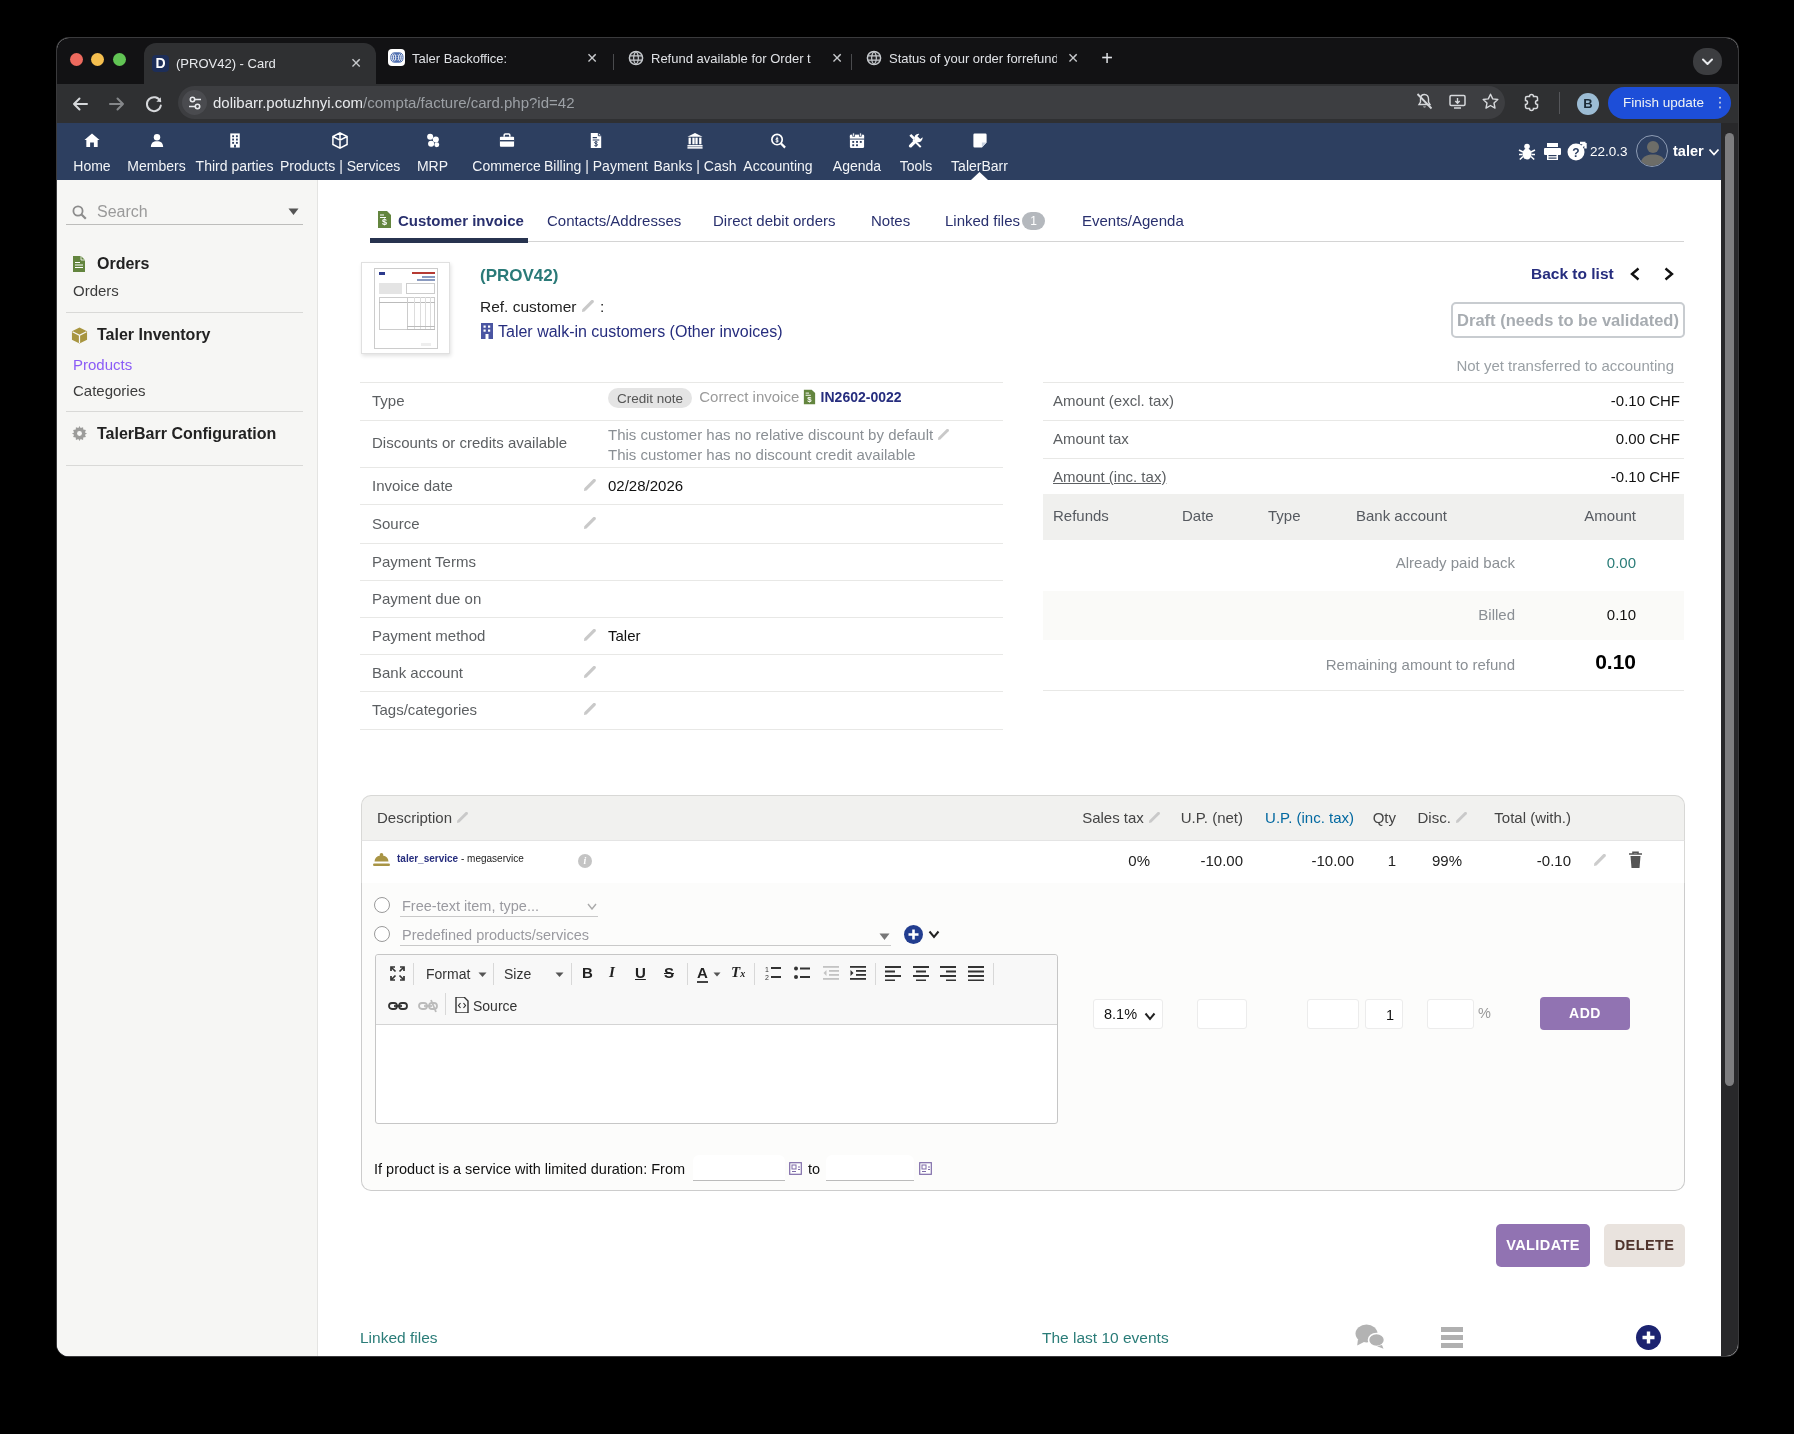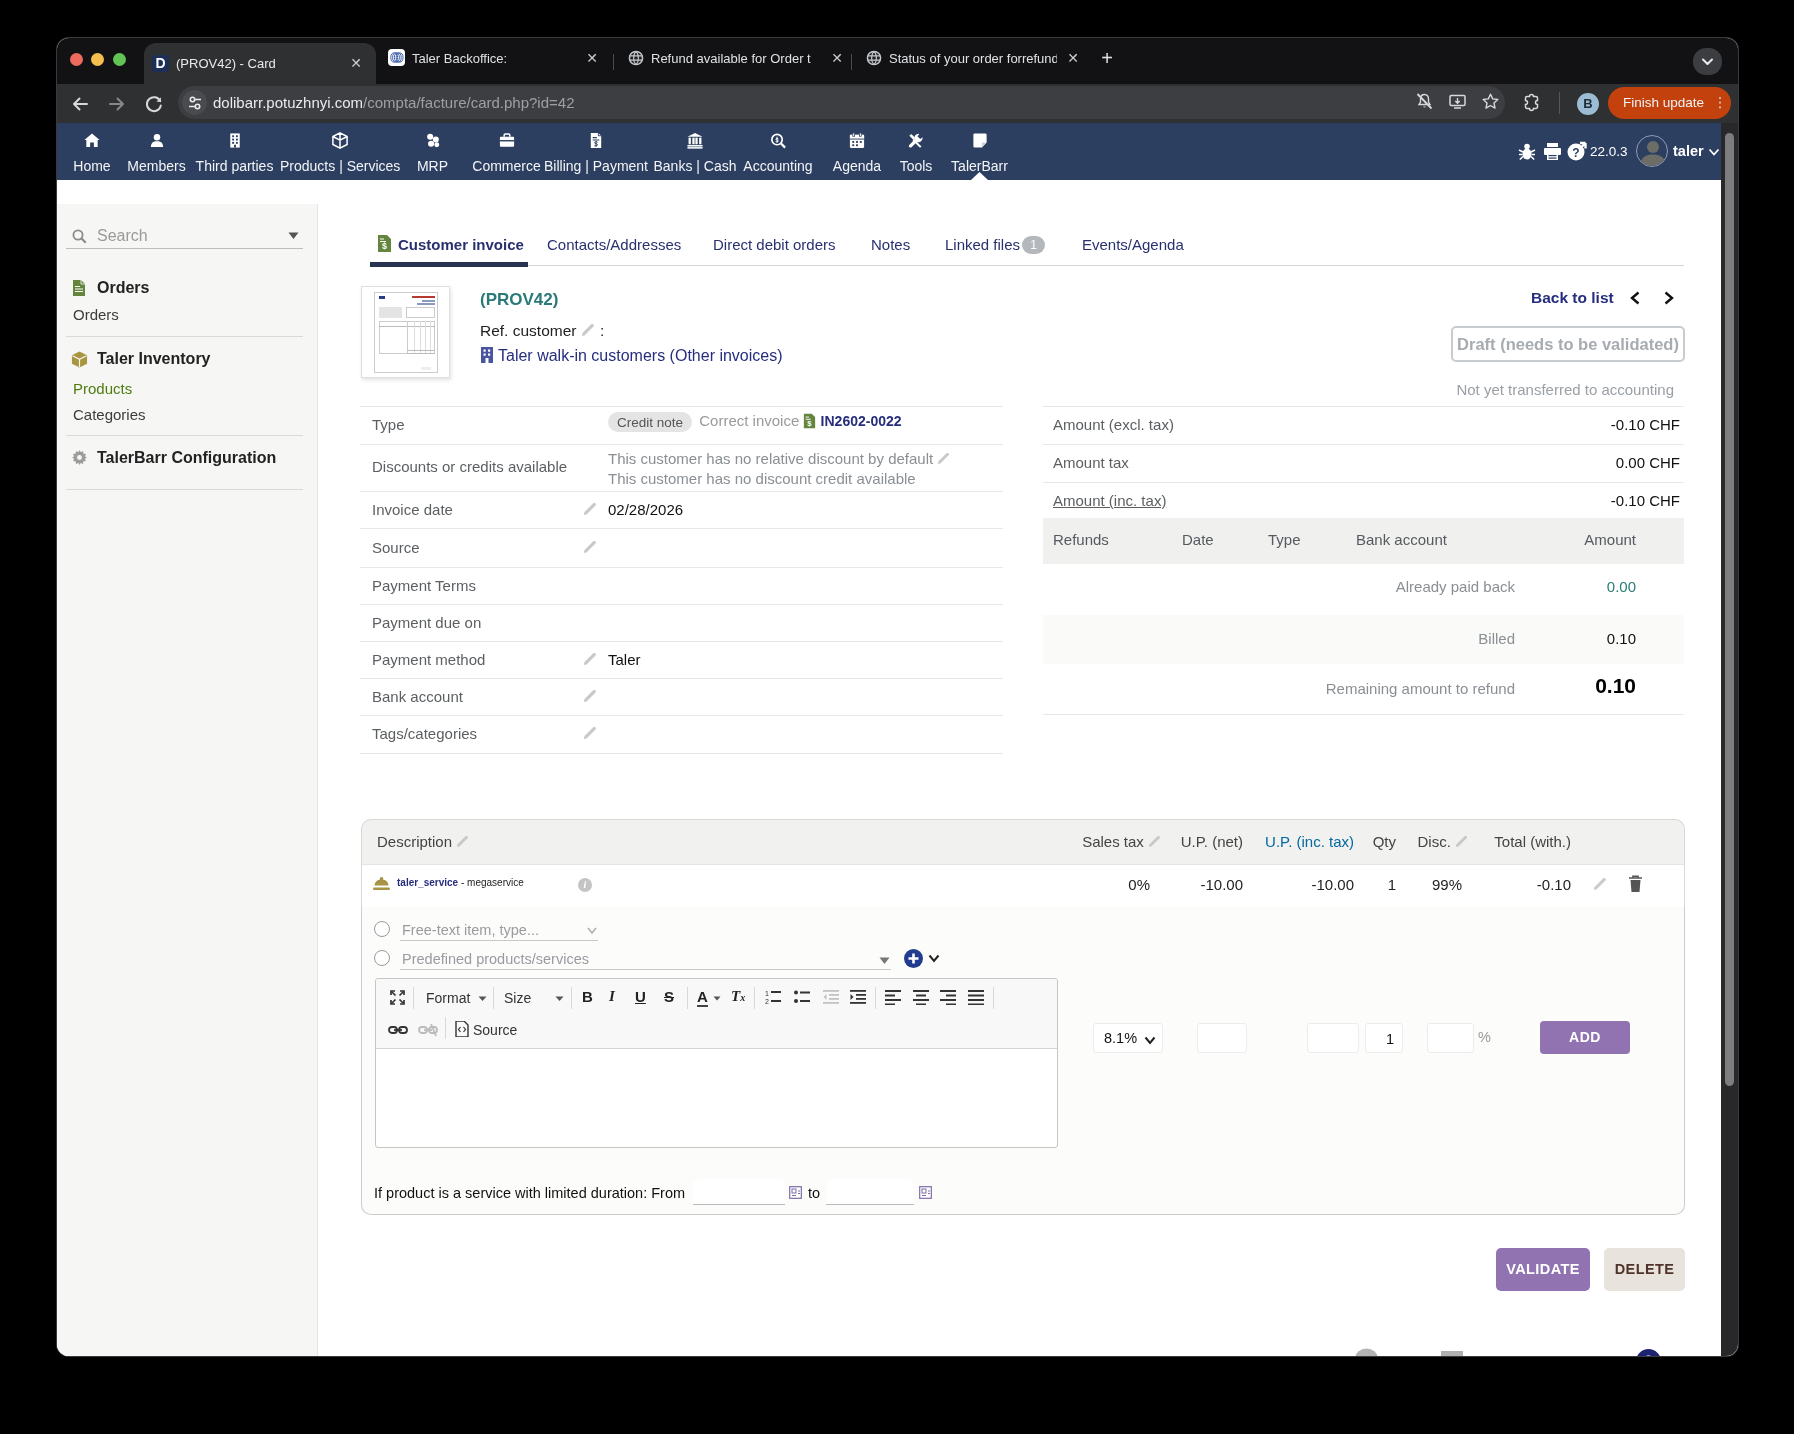--- a/index.html
+++ b/index.html
@@ -18,21 +18,21 @@
 .tabx { position:absolute; top:12px; width:16px; height:16px; color:#c8cacd; font-size:14px; line-height:16px; text-align:center; }
 .tabsep { position:absolute; top:16px; width:1px; height:16px; background:#4a4b4e; }
 #toolbar { position:absolute; left:0; top:46px; width:100%; height:39px; background:#2f3032; }
 #urlpill { position:absolute; left:121px; top:2px; width:1327px; height:33px; background:#3d3e41; border-radius:17px; }
 
 #dolinav { position:absolute; left:0; top:85px; width:100%; height:57px; background:#2d3f60; }
 .navitem { position:absolute; top:0; height:57px; color:#f2f4f7; text-align:center; }
 .navlabel { position:absolute; bottom:6px; width:100%; font-size:14px; white-space:nowrap; }
 .navico { position:absolute; top:9px; left:50%; transform:translateX(-50%); width:17px; height:17px; }
 
-#pagebody { position:absolute; left:0; top:142px; width:100%; height:1176px; background:#fff;margin-top:24px; }
+#pagebody { position:absolute; left:0; top:142px; width:100%; height:1176px; background:#fff; }
 #sidebar { position:absolute; left:0; top:0; width:261px; height:100%; background:#f6f6f4; border-right:1px solid #e4e4e2; }
 #scrollbar { position:absolute; right:0; top:85px; width:17px; height:1233px; background:#28282a; }
 #scrollthumb { position:absolute; left:4px; top:10px; width:9px; height:953px; background:#7d7d7f; border-radius:5px; }
 .sep { position:absolute; height:1px; background:#d9d9d7; }
 .hline { position:absolute; height:1px; background:#e8e8e6; }
 .navy { color:#262d7e; }
 .teal { color:#2a7c78; }
 .gray { color:#8a8f94; }
 .lbl { color:#5c5f62; }
 #main { position:absolute; left:0; top:0; width:100%; height:100%; }
@@ -133,21 +133,21 @@
       <svg class="abs" style="left:1303px; top:6px;" width="19" height="19" viewBox="0 0 19 19">
         <path d="M9.5 2.2 L11.7 6.9 L16.8 7.5 L13 11 L14 16.1 L9.5 13.5 L5 16.1 L6 11 L2.2 7.5 L7.3 6.9 Z" fill="none" stroke="#d6d8db" stroke-width="1.4" stroke-linejoin="round"></path>
       </svg>
     </div>
 
     <svg class="abs" style="left:1464px; top:9px;" width="21" height="21" viewBox="0 0 21 21">
       <path d="M8.5 3.5 a2 2 0 0 1 4 0 l2.5 0 a1.5 1.5 0 0 1 1.5 1.5 l0 2.5 a2 2 0 0 0 0 4 l0 2.5 a1.5 1.5 0 0 1 -1.5 1.5 l-2.5 0 a2 2 0 0 1 -4 0 l-2.5 0 a1.5 1.5 0 0 1 -1.5 -1.5 l0 -2.5 a2 2 0 0 0 0 -4 l0 -2.5 a1.5 1.5 0 0 1 1.5 -1.5 Z" fill="none" stroke="#d6d8db" stroke-width="1.5"></path>
     </svg>
     <div class="abs" style="left:1502px; top:8px; width:1px; height:22px; background:#55565a;"></div>
     <div class="abs" style="left:1520px; top:9px; width:22px; height:22px; border-radius:50%; background:#9cbcd4; color:#1d2c38; font-size:13px; font-weight:bold; text-align:center; line-height:22px;">B</div>
-    <div class="abs" style="left:1551px; top:3px; width:123px; height:32px; background:#c2410c; border-radius:16px; color:#f1f3f4; font-size:13.5px;">
+    <div class="abs" style="left:1551px; top:3px; width:123px; height:32px; background:#1d4ed8; border-radius:16px; color:#f1f3f4; font-size:13.5px;">
       <span class="abs" style="left:15px; top:8px;">Finish update</span>
       <span class="abs" style="left:105px; top:7px; font-size:14px; color:#dfe1e5; letter-spacing:0;">⋮</span>
     </div>
   </div>
 
   <div id="dolinav">
     <div class="navitem" style="left:10px; width:50px;">
       <svg class="navico" viewBox="0 0 18 18">
           <path d="M9 1.5 L17 8.5 L15 8.5 L15 16 L11 16 L11 11 L7 11 L7 16 L3 16 L3 8.5 L1 8.5 Z" fill="#fff"></path>
         </svg>
@@ -323,21 +323,21 @@
           </g>
         </svg>
       <div class="abs" style="left:40px; top:75px; font-size:16px; font-weight:bold; color:#222;">Orders</div>
       <div class="abs" style="left:16px; top:102px; font-size:15px; color:#3c3c3c;">Orders</div>
       <div class="sep" style="left:9px; top:132px; width:237px;"></div>
       <svg class="abs" style="left:14px; top:147px;" width="17" height="17" viewBox="0 0 18 18">
           <path d="M9 0.5 L17 4.6 L17 13.4 L9 17.5 L1 13.4 L1 4.6 Z" fill="#a8953f"></path>
           <path d="M1.6 5 L9 8.8 L16.4 5 M9 8.8 L9 17" stroke="#f6f6f4" stroke-width="1.3" fill="none"></path>
         </svg>
       <div class="abs" style="left:40px; top:146px; font-size:16px; font-weight:bold; color:#222;">Taler Inventory</div>
-      <div class="abs" style="left:16px; top:176px; font-size:15px; color:#4d7c0f;">Products</div>
+      <div class="abs" style="left:16px; top:176px; font-size:15px; color:#8b5cf6;">Products</div>
       <div class="abs" style="left:16px; top:202px; font-size:15px; color:#3c3c3c;">Categories</div>
       <div class="sep" style="left:9px; top:231px; width:237px;"></div>
       <svg class="abs" style="left:15px; top:246px;" width="15" height="15" viewBox="0 0 16 16">
           <path d="M8 0 L9.2 2.2 L11.8 1.2 L12 3.8 L14.8 4.2 L13.8 6.8 L16 8 L13.8 9.2 L14.8 11.8 L12 12.2 L11.8 14.8 L9.2 13.8 L8 16 L6.8 13.8 L4.2 14.8 L4 12.2 L1.2 11.8 L2.2 9.2 L0 8 L2.2 6.8 L1.2 4.2 L4 3.8 L4.2 1.2 L6.8 2.2 Z" fill="#9c9c9a"></path>
           <circle cx="8" cy="8" r="2.6" fill="#f6f6f4"></circle>
         </svg>
       <div class="abs" style="left:40px; top:245px; font-size:16px; font-weight:bold; color:#222;">TalerBarr Configuration</div>
       <div class="sep" style="left:9px; top:285px; width:237px;"></div>
     </div>
     <div id="main">

